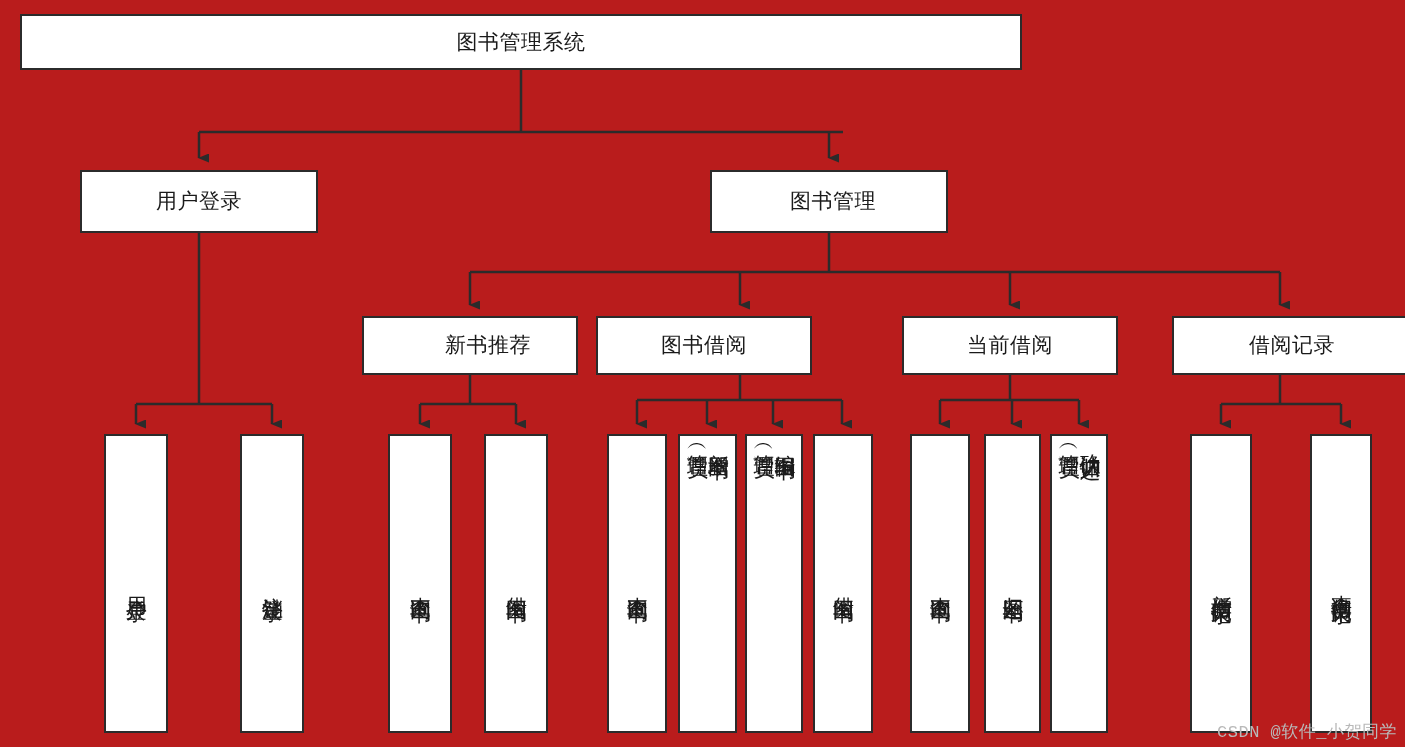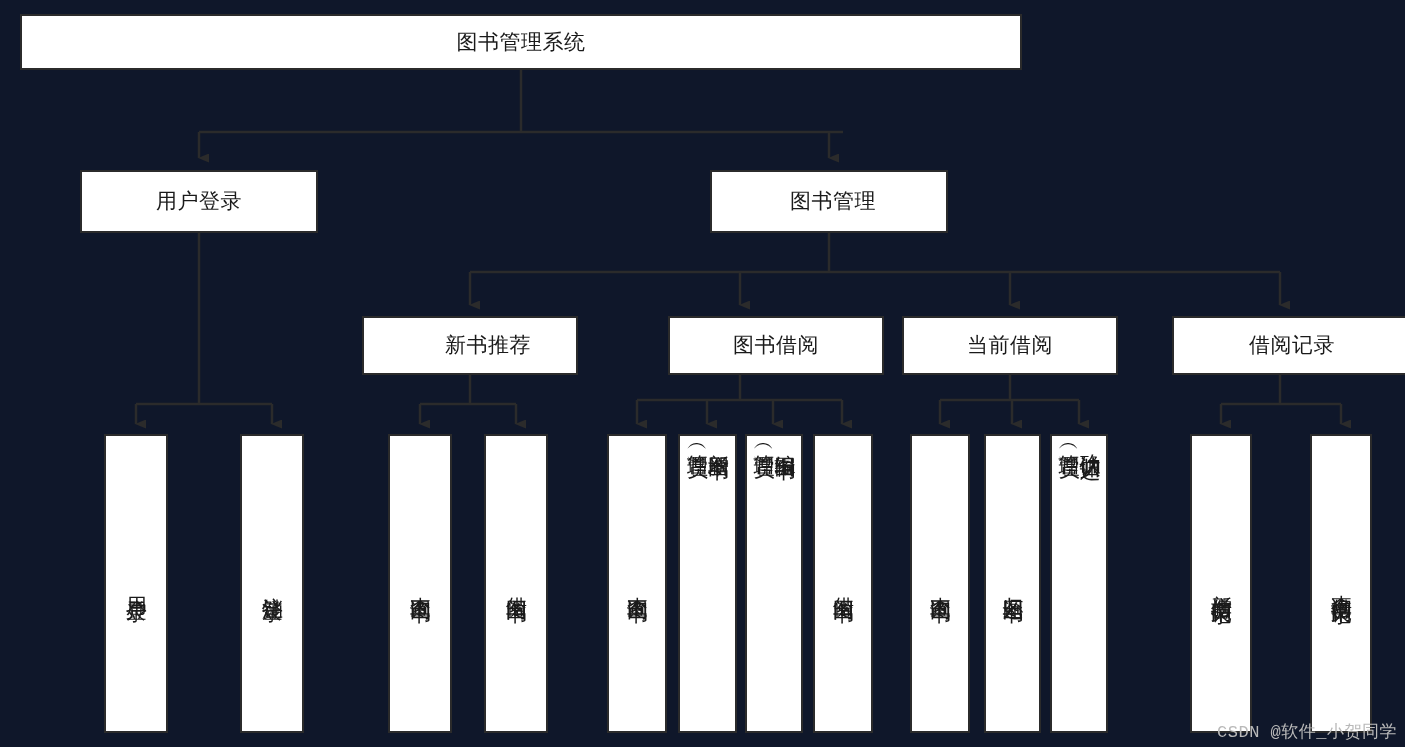--- a/index.html
+++ b/index.html
@@ -8,21 +8,21 @@
     padding: 0;
     background: #ffffff;
   }
   body {
     font-family: "DejaVu Sans", "Liberation Sans", sans-serif;
   }
   #canvas {
     position: relative;
     width: 1405px;
     height: 747px;
-    background: #0f172a;
+    background: #b91c1c;
     overflow: hidden;
   }
   svg.edges {
     position: absolute;
     left: 0;
     top: 0;
     width: 1405px;
     height: 747px;
     pointer-events: none;
   }
@@ -141,21 +141,21 @@
   <div class="node h" style="left:80px; top:170px; width:238px; height:63px;">
     <span class="lbl">用户登录</span>
   </div>
   <div class="node h" style="left:710px; top:170px; width:238px; height:63px;padding-left:8px;">
     <span class="lbl">图书管理</span>
   </div>
 
   <div class="node h" style="left:362px; top:316px; width:216px; height:59px;padding-left:36px;">
     <span class="lbl">新书推荐</span>
   </div>
-  <div class="node h" style="left:668px; top:316px; width:216px; height:59px;">
+  <div class="node h" style="left:596px; top:316px; width:216px; height:59px;">
     <span class="lbl">图书借阅</span>
   </div>
   <div class="node h" style="left:902px; top:316px; width:216px; height:59px;">
     <span class="lbl">当前借阅</span>
   </div>
   <div class="node h" style="left:1172px; top:316px; width:240px; height:59px;">
     <span class="lbl">借阅记录</span>
   </div>
 
   <div class="node v mid" style="left:104px; top:434px; width:64px; height:299px;">

